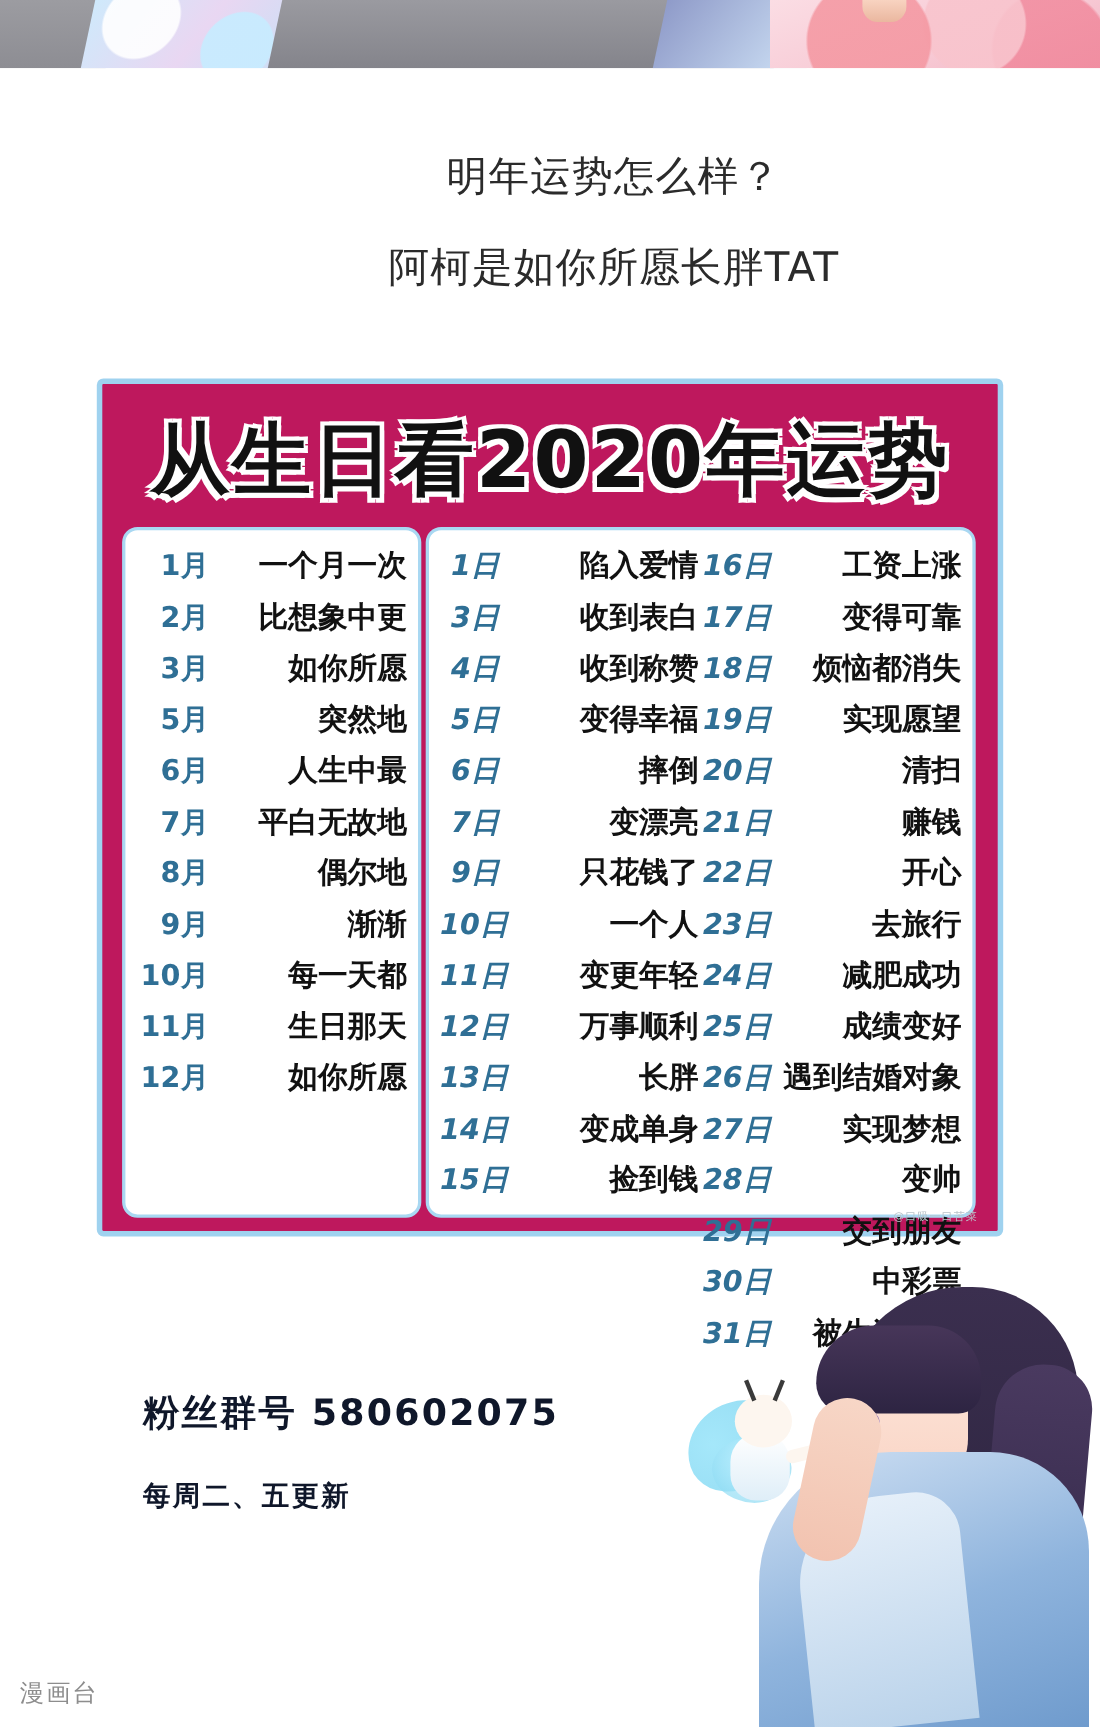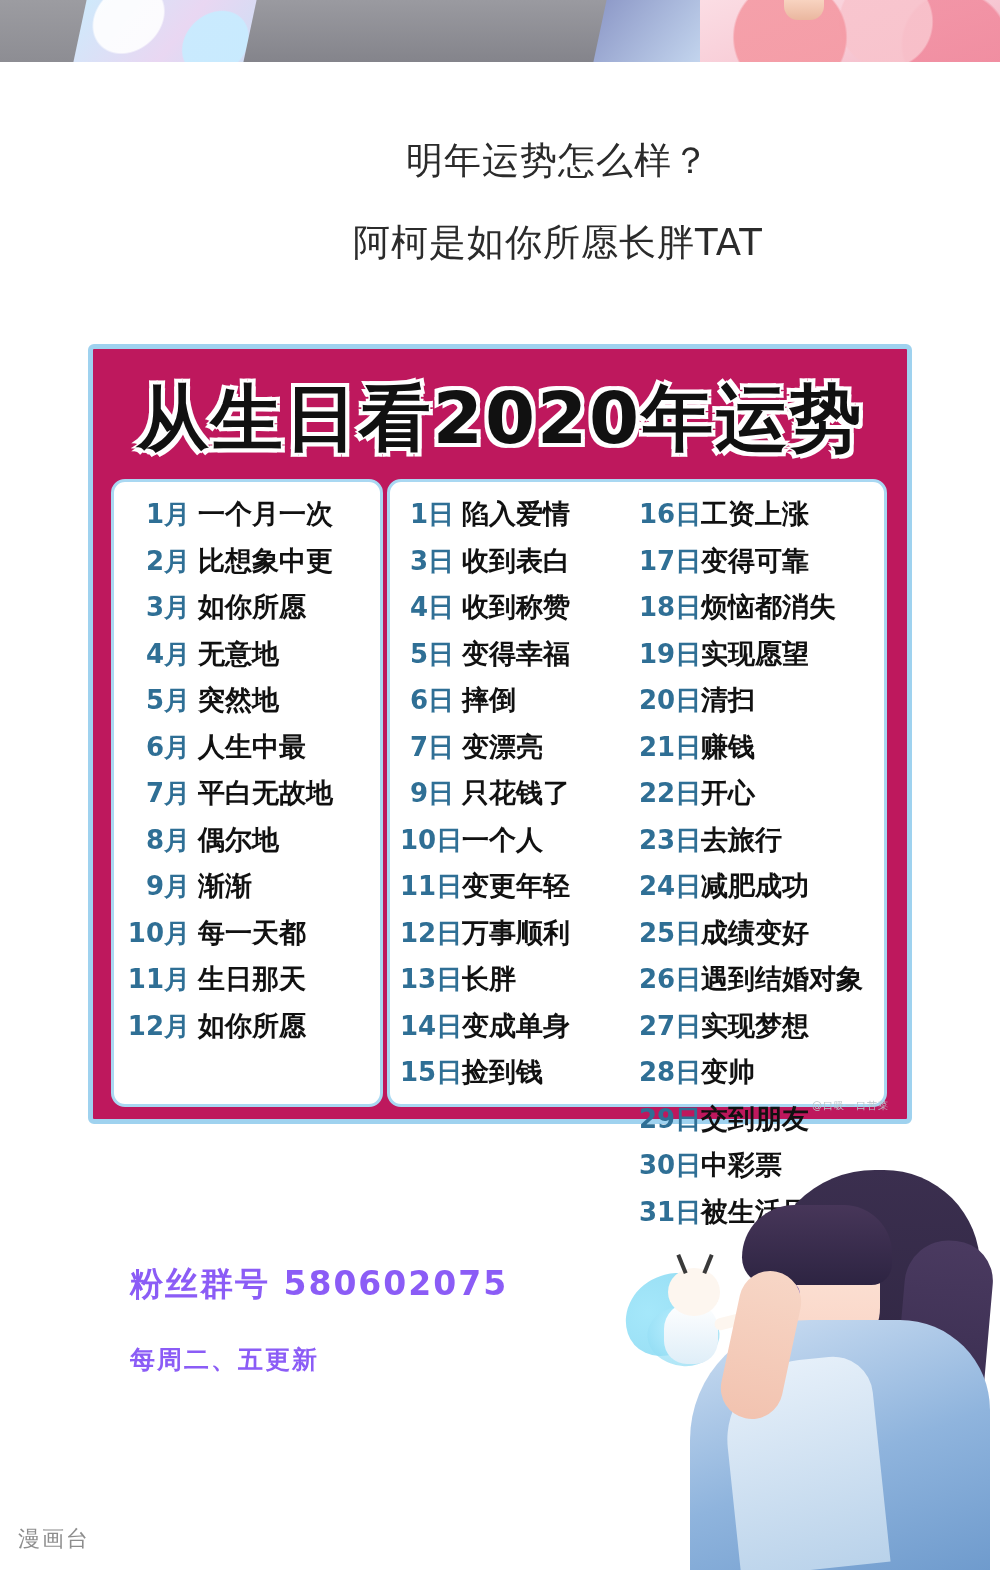--- a/index.html
+++ b/index.html
@@ -146,43 +146,43 @@
   }
   .k {
     color: #2f6f95;
     font-weight: bold;
     font-size: 26px;
     width: 74px;
     text-align: right;
     padding-right: 8px;
     box-sizing: border-box;
   }
-  .panel-days .k { width: 62px; }
+  .panel-days .k { width: 62px; font-style: italic; }
   .v {
     color: #111;
     font-weight: bold;
     font-size: 27px;
     flex: 1;
-    text-align: left;
+    text-align: right;
   }
   .watermark {
     position: absolute;
     right: 18px;
     bottom: 6px;
     font-size: 10px;
     color: #b9c3c9;
     letter-spacing: 1px;
   }
 
   
   .bottom-text {
     position: absolute;
     left: 130px;
     top: 1262px;
-    color: #8b5cf6;
+    color: #0f172a;
   }
   .bottom-text .l1 {
     font-size: 33px;
     font-weight: bold;
     letter-spacing: 2px;
     margin-bottom: 36px;
     white-space: nowrap;
   }
   .bottom-text .l2 {
     font-size: 25px;
@@ -355,24 +355,20 @@
         <div class="k">1月</div>
         <div class="v">一个月一次</div>
       </div>
       <div class="row">
         <div class="k">2月</div>
         <div class="v">比想象中更</div>
       </div>
       <div class="row">
         <div class="k">3月</div>
         <div class="v">如你所愿</div>
-      </div>
-      <div class="row">
-        <div class="k">4月</div>
-        <div class="v">无意地</div>
       </div>
       <div class="row">
         <div class="k">5月</div>
         <div class="v">突然地</div>
       </div>
       <div class="row">
         <div class="k">6月</div>
         <div class="v">人生中最</div>
       </div>
       <div class="row">

